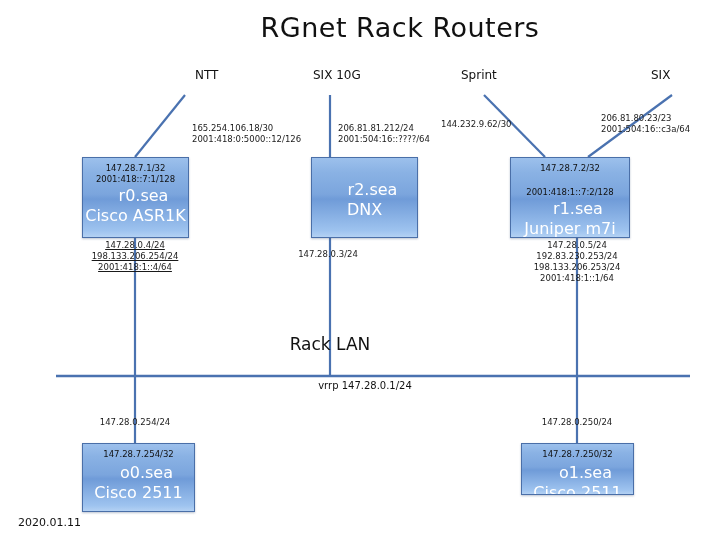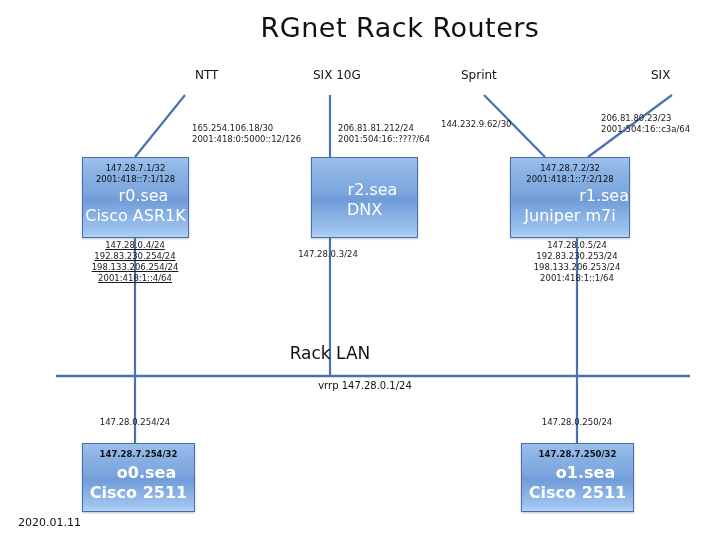--- a/index.html
+++ b/index.html
@@ -172,61 +172,60 @@
     <div class="node-model">Cisco ASR1K</div>
   </div>
 
   <div class="node" style="left:311px; top:157px; width:107px; height:81px;">
     <div class="node-name" style="margin-top:22px;">r2.sea</div>
     <div class="node-model">DNX</div>
   </div>
 
   <div class="node" style="left:510px; top:157px; width:120px; height:81px;">
     <div class="node-ip">147.28.7.2/32</div>
-    <div class="node-ip" style="margin-top:0;">2001:418:1::7:2/128</div>
-    <div class="node-name" style="margin-top:2px;text-align:right;">r1.sea</div>
+    <div class="node-ip" style="margin-top:13px;">2001:418:1::7:2/128</div>
+    <div class="node-name" style="margin-top:2px;">r1.sea</div>
     <div class="node-model">Juniper m7i</div>
   </div>
 
   <div class="iface-label" style="left:60px; top:240px; width:150px;text-decoration:underline;">
     <div>147.28.0.4/24</div>
-    <div>192.83.230.254/24</div>
     <div>198.133.206.254/24</div>
     <div>2001:418:1::4/64</div>
   </div>
 
   <div class="iface-label" style="left:268px; top:249px; width:120px;">
     <div>147.28.0.3/24</div>
   </div>
 
   <div class="iface-label" style="left:502px; top:240px; width:150px;">
     <div>147.28.0.5/24</div>
     <div>192.83.230.253/24</div>
     <div>198.133.206.253/24</div>
     <div>2001:418:1::1/64</div>
   </div>
 
-  <div class="lan-label" style="left:330px; top:343px; transform:translateX(-50%);">Rack LAN</div>
+  <div class="lan-label" style="left:330px; top:334px; transform:translateX(-50%);">Rack LAN</div>
   <div class="lan-sub" style="left:365px; top:380px; transform:translateX(-50%);">vrrp 147.28.0.1/24</div>
 
   <div class="iface-label" style="left:75px; top:417px; width:120px;">
     <div>147.28.0.254/24</div>
   </div>
 
-  <div class="node" style="left:82px; top:443px; width:113px; height:69px;font-weight:bold;">
+  <div class="node" style="left:82px; top:443px; width:113px; height:69px;">
     <div class="node-ip">147.28.7.254/32</div>
     <div class="node-name" style="margin-top:3px;">o0.sea</div>
     <div class="node-model">Cisco 2511</div>
   </div>
 
   <div class="iface-label" style="left:517px; top:417px; width:120px;">
     <div>147.28.0.250/24</div>
   </div>
 
-  <div class="node" style="left:521px; top:443px; width:113px; height:69px;font-weight:bold;">
+  <div class="node" style="left:521px; top:443px; width:113px; height:52px;">
     <div class="node-ip">147.28.7.250/32</div>
     <div class="node-name" style="margin-top:3px;">o1.sea</div>
     <div class="node-model">Cisco 2511</div>
   </div>
 
   <div class="date-label">2020.01.11</div>
 
 </div>
 
 </body></html>

